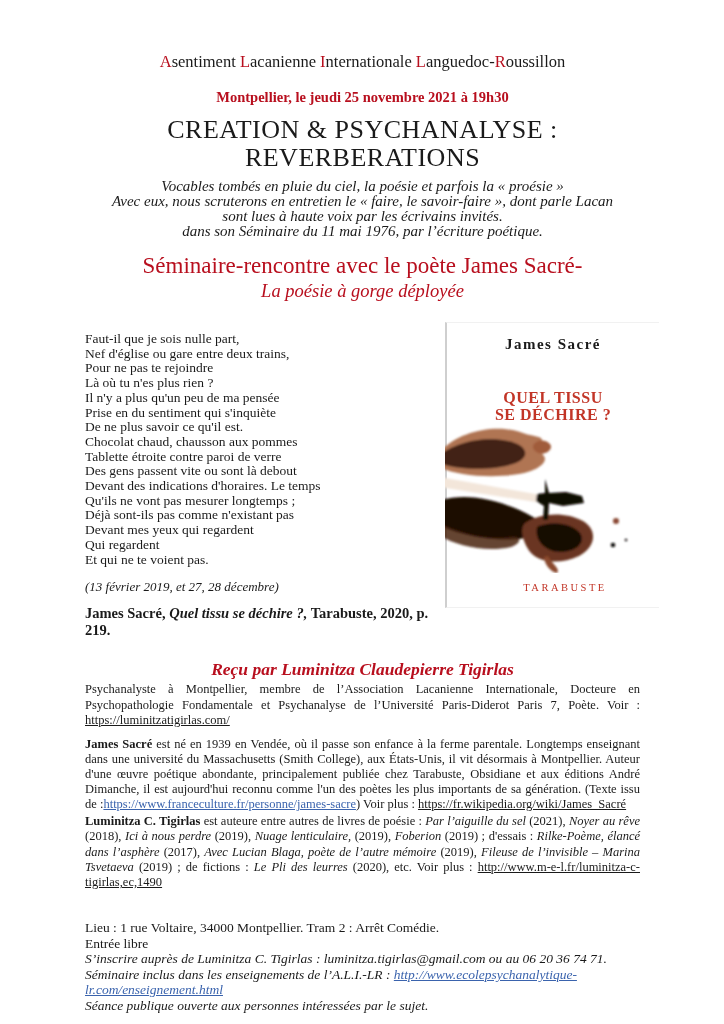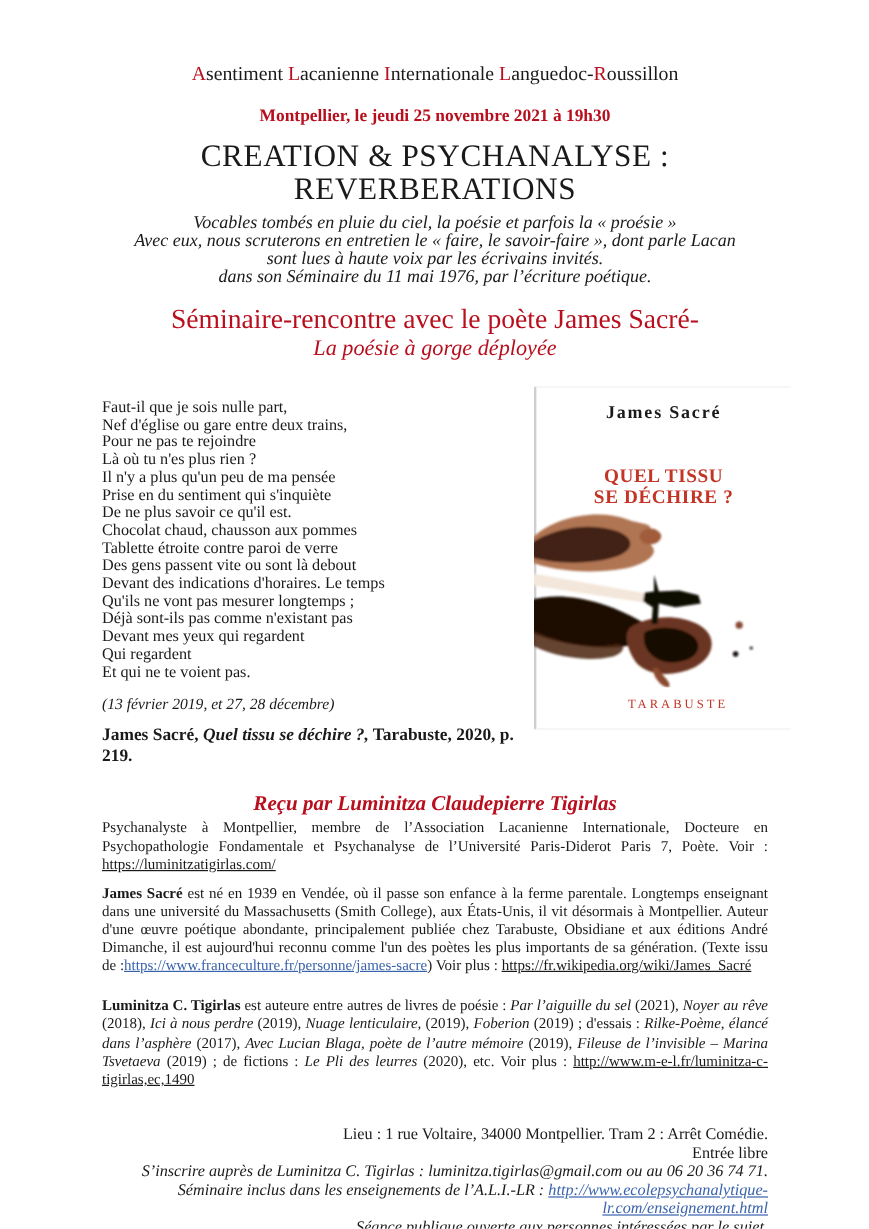--- a/index.html
+++ b/index.html
@@ -36,23 +36,23 @@
                color:var(--cover_red,#c23527);}
   .cover-art{position:absolute;left:-2px;top:100px;width:214px;height:150px;}
   .cover-pub{position:absolute;bottom:14px;left:12px;width:100%;font-weight:normal;font-size:10.5px;
              letter-spacing:2.5px;color:var(--cover_red,#c23527);}
 
   .recu{margin-top:20px;text-align:center;font-weight:bold;font-style:italic;font-size:17.5px;
         line-height:21px;color:var(--accent_red,#b80f1e);}
   .host-bio{margin-top:2px;text-align:justify;font-size:12.5px;line-height:15.3px;}
   .bio{text-align:justify;font-size:12.5px;line-height:15px;}
   .bio-james{margin-top:9px;}
-  .bio-lum{margin-top:19px;line-height:15.2px;}
+  .bio-lum{margin-top:2px;line-height:15.2px;}
 
-  .footer{margin-top:30px;text-align:right;font-size:13.5px;line-height:15.5px;}
+  .footer{margin-top:30px;text-align:left;font-size:13.5px;line-height:15.5px;}
   .footer-line{min-height:15.5px;}
 </style>
 </head>
 <body>
 
 <div class="page">
 
   <div class="assoc"><span class="red">A</span><span>sentiment </span><span class="red">L</span><span>acanienne </span><span class="red">I</span><span>nternationale </span><span class="red">L</span><span>anguedoc-</span><span class="red">R</span><span>oussillon</span></div>
 
   <div class="date-line">Montpellier, le jeudi 25 novembre 2021 à 19h30</div>

